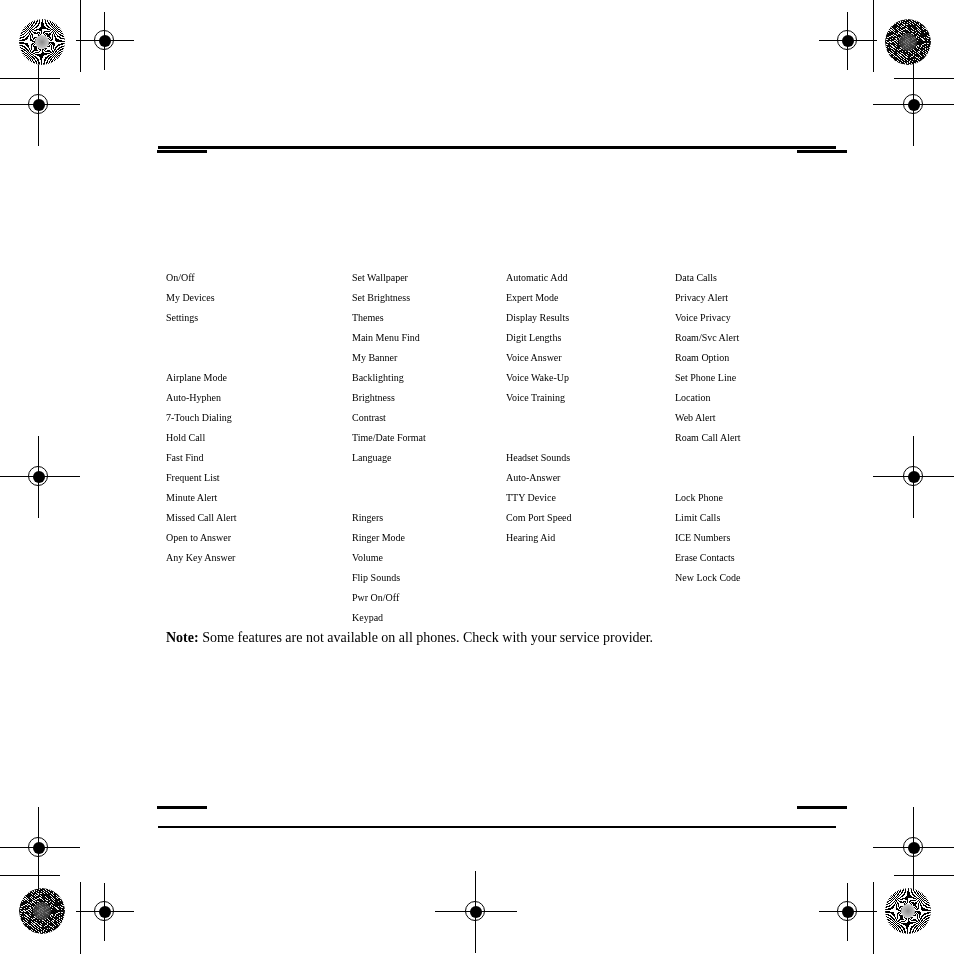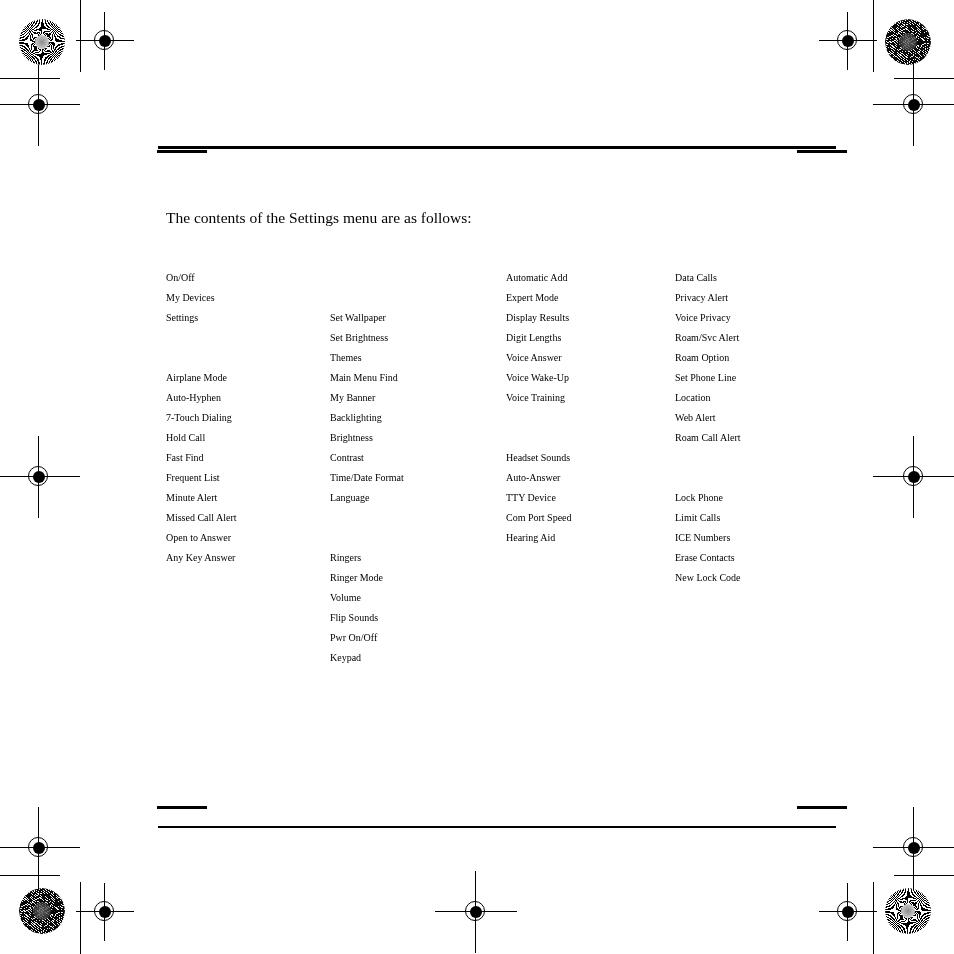--- a/index.html
+++ b/index.html
@@ -164,21 +164,21 @@
     top: 268px;
     width: 672px;
   }
   .col {
     position: absolute;
     top: 0;
     font-size: 10px;
     line-height: 20px;
   }
   .col-0 { left: 0px;   width: 165px; }
-  .col-1 { left: 164px; width: 165px; margin-top: 40px; }
+  .col-1 { left: 186px; width: 165px; }
   .col-2 { left: 340px; width: 165px; }
   .col-3 { left: 509px; width: 170px; }
 
   .col .entry {
     height: 20px;
     white-space: nowrap;
   }
   .col .entry.spacer {
     height: 20px;
   }
@@ -381,21 +381,20 @@
       </div>
     <div class="rosette star" style="left:908px; top:911px;">
         <div class="core"></div>
       </div>
   </div>
 
   <div class="content">
 
     <div class="rule-top"></div>
 
-    <div class="intro">The contents of the Settings menu are as follows:</div>
 
     <div class="columns" id="columns">
         <div class="col col-0">
           <div class="entry">On/Off</div>
           <div class="entry">My Devices</div>
           <div class="entry">Settings</div>
           <div class="entry spacer"></div>
           <div class="entry spacer"></div>
           <div class="entry">Airplane Mode</div>
           <div class="entry">Auto-Hyphen</div>
@@ -457,16 +456,17 @@
           <div class="entry spacer"></div>
           <div class="entry spacer"></div>
           <div class="entry">Lock Phone</div>
           <div class="entry">Limit Calls</div>
           <div class="entry">ICE Numbers</div>
           <div class="entry">Erase Contacts</div>
           <div class="entry">New Lock Code</div>
         </div>
       </div>
 
+    <div class="note"><span class="note-label">Note:</span> <span>Some features are not available on all phones. Check with your service provider.</span></div>
 
     <div class="rule-bottom"></div>
   </div>
 </div>
 
 </body></html>

